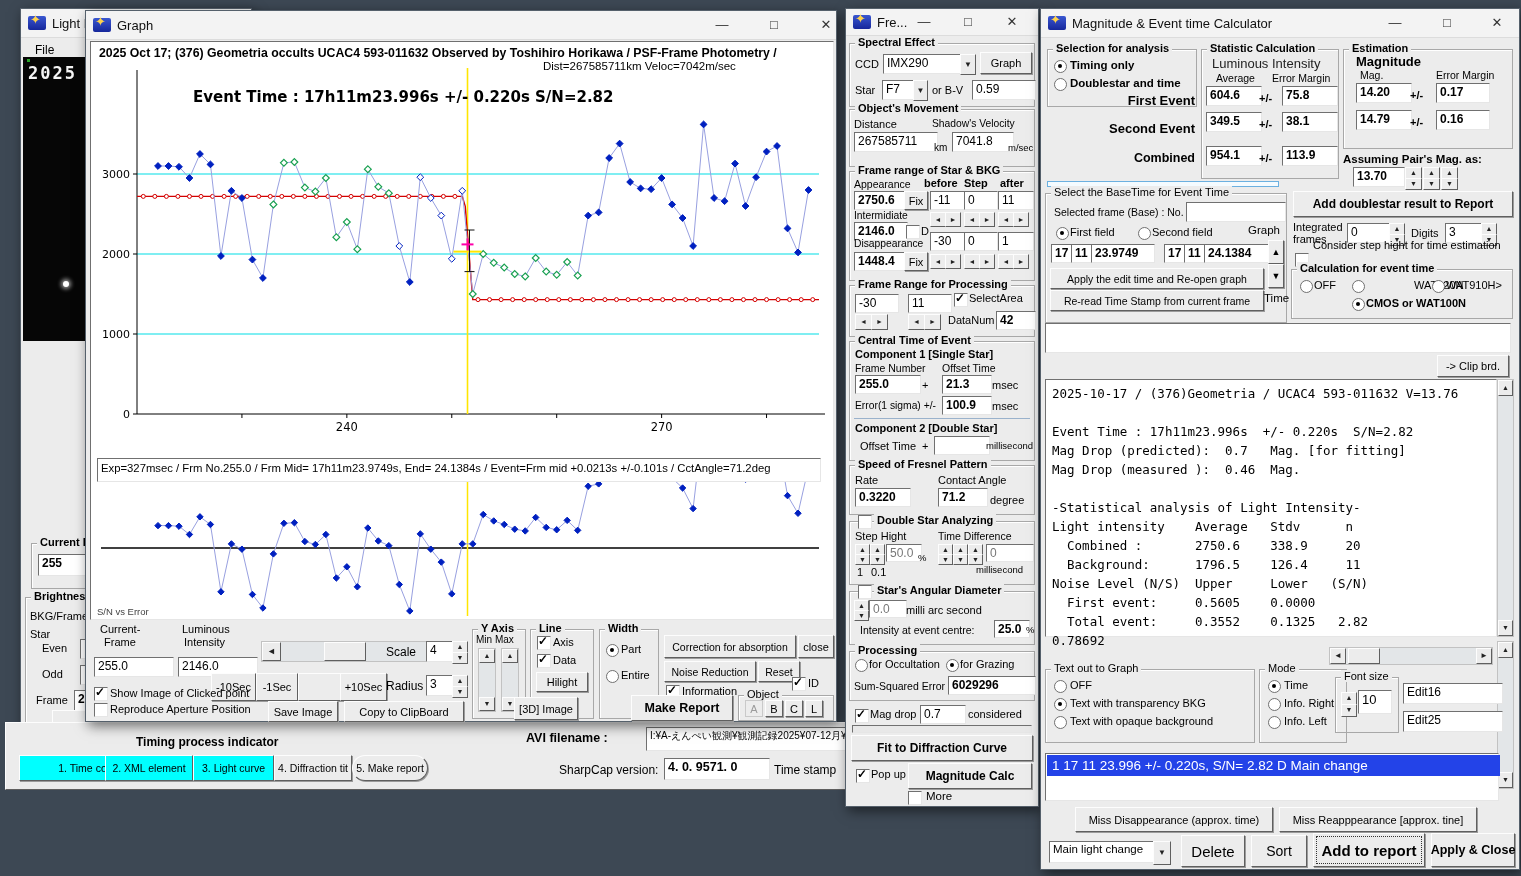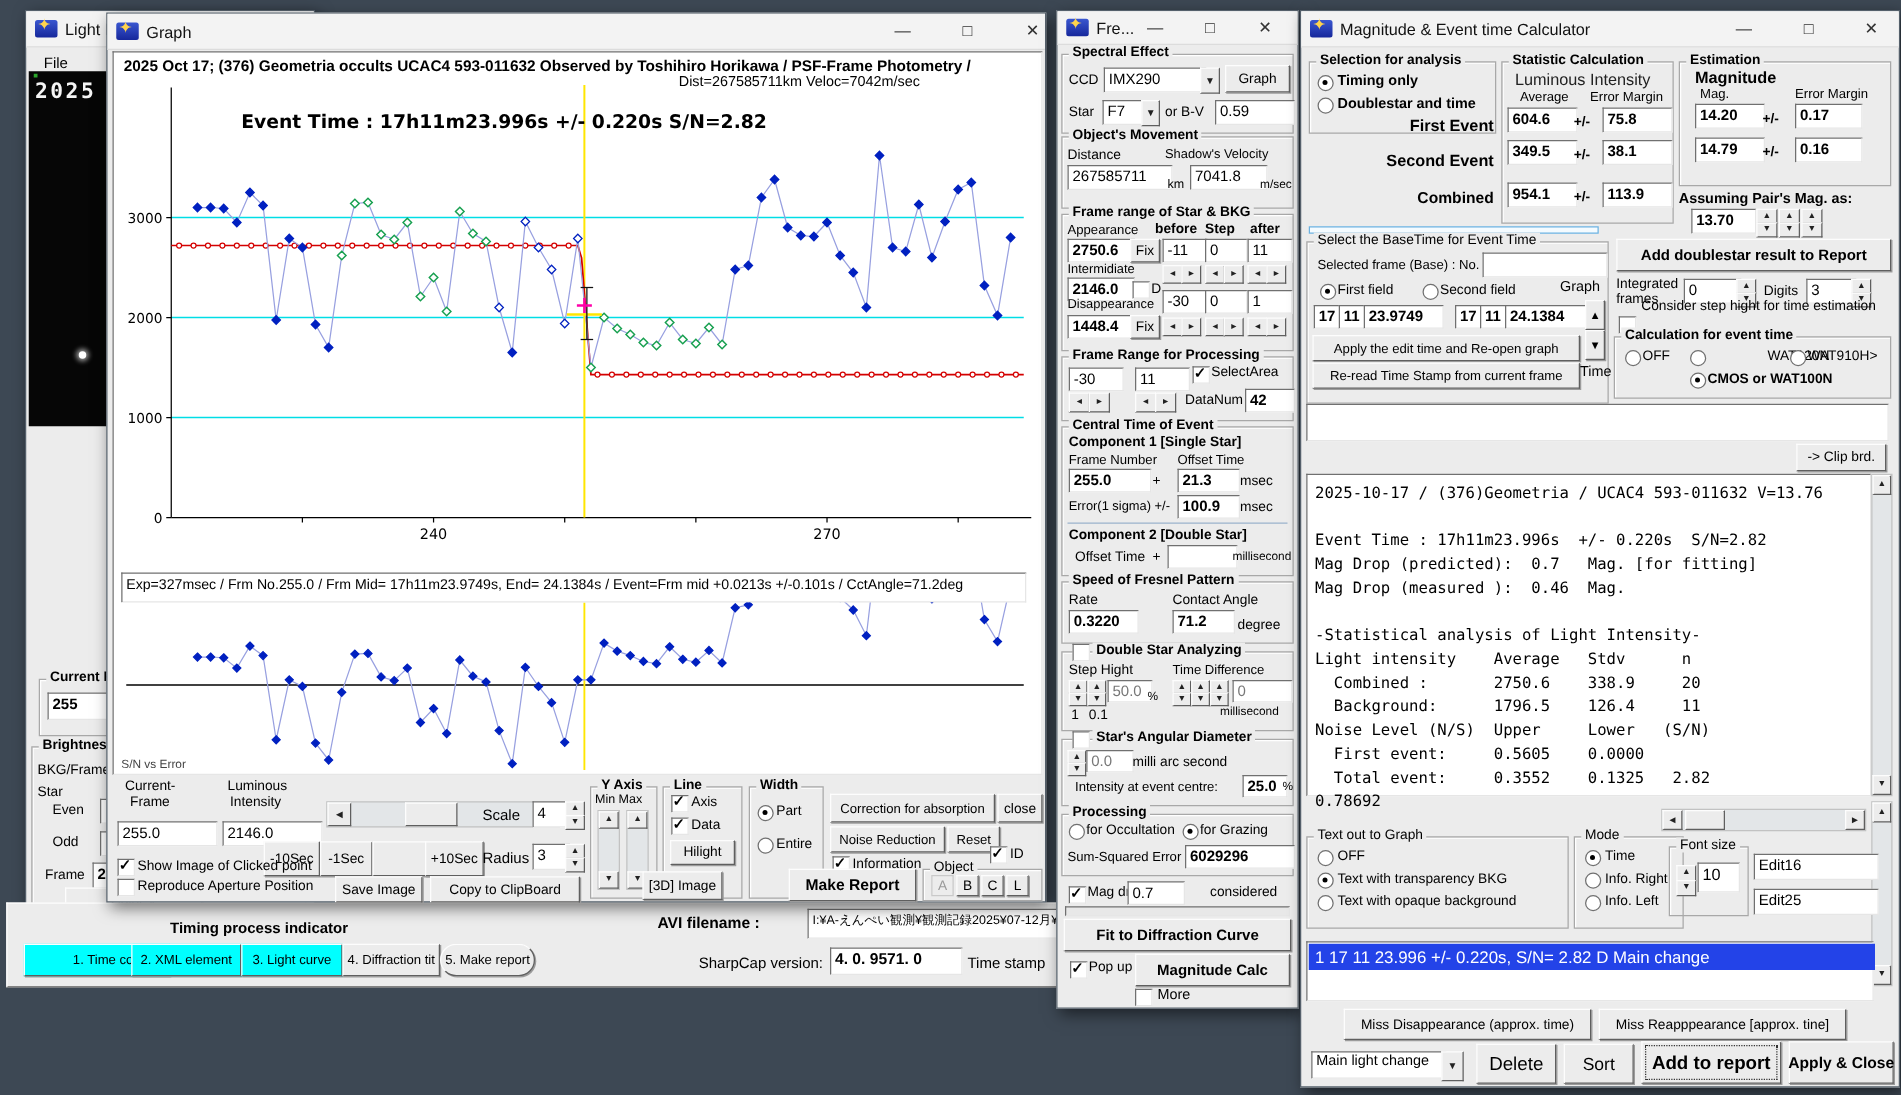--- a/index.html
+++ b/index.html
@@ -540,21 +540,21 @@
     <span class="rd" style="left:5px;top:7px;"></span>
     <span class="lbl" style="left:19px;top:6px;">for Occultation</span>
     <span class="rd on" style="left:96px;top:7px;"></span>
     <span class="lbl" style="left:110px;top:6px;">for Grazing</span>
     <span class="lbl" style="left:4px;top:28px;font-size:10.5px;">Sum-Squared Error</span>
     <span class="fld bv" style="left:98px;top:24px;width:80px;height:15px;">6029296</span>
   </div>
 
   <span class="cb on" style="left:9px;top:700px;"></span>
   <span class="lbl" style="left:24px;top:699px;">Mag drop</span>
-  <span class="fld" style="left:56px;top:696px;width:38px;height:15px;">0.7</span>
+  <span class="fld" style="left:74px;top:696px;width:38px;height:15px;">0.7</span>
   <span class="lbl" style="left:122px;top:699px;">considered</span>
   <div class="sunk" style="left:6px;top:716px;width:178px;height:6px;background:#e8e8e8;"></div>
   <div class="btn b" style="left:5px;top:726px;width:180px;height:24px;font-size:12px;">Fit to Diffraction Curve</div>
   <span class="cb on" style="left:10px;top:760px;"></span>
   <span class="lbl" style="left:25px;top:759px;">Pop up</span>
   <div class="btn b" style="left:62px;top:754px;width:122px;height:24px;font-size:12px;">Magnitude Calc</div>
   <span class="cb" style="left:62px;top:782px;"></span>
   <span class="lbl" style="left:80px;top:781px;font-size:11.5px;">More</span>
 </div>
 

